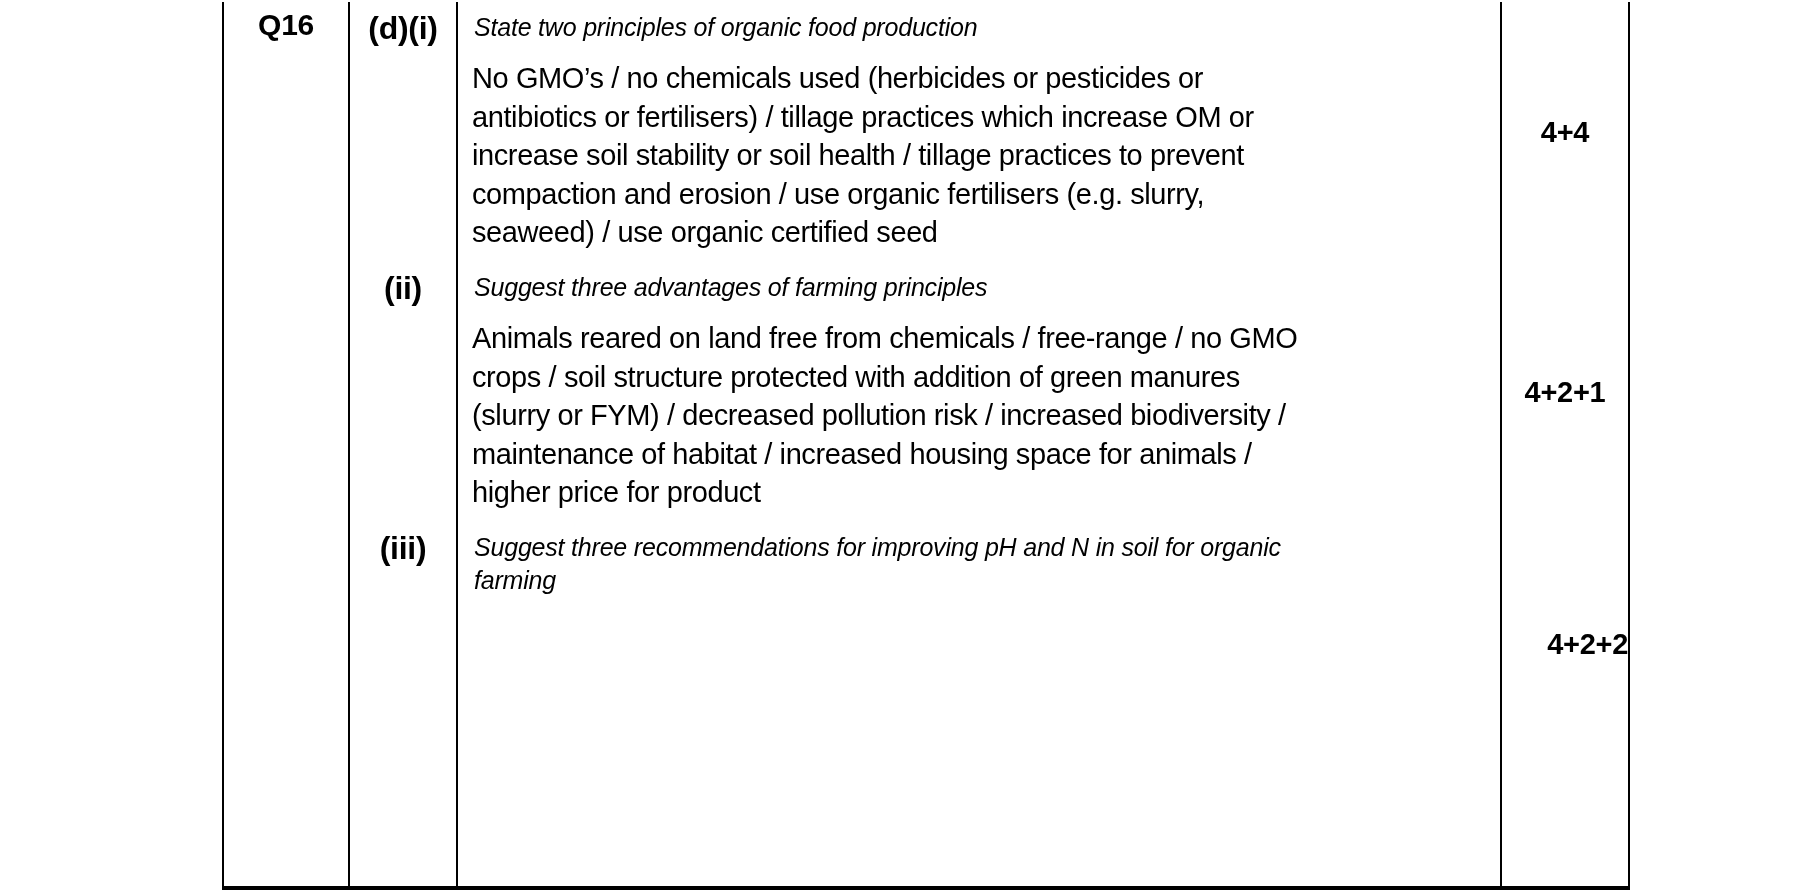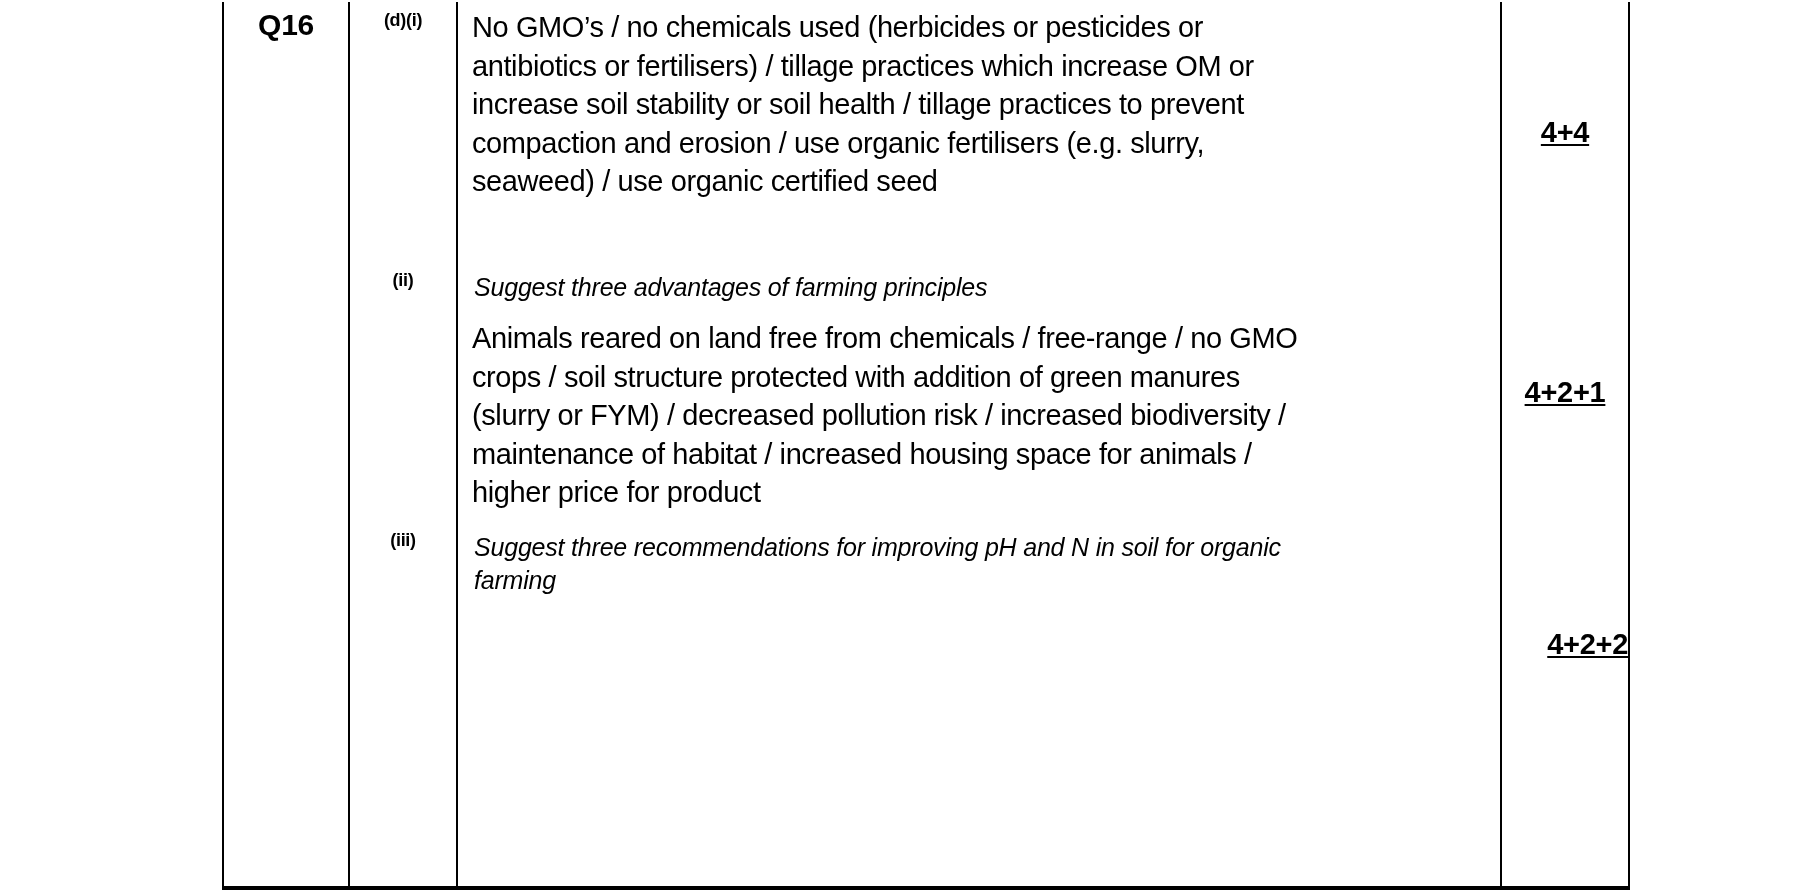--- a/index.html
+++ b/index.html
@@ -42,21 +42,21 @@
     text-align: center;
     padding-top: 6px;
     font-weight: bold;
     font-size: 30px;
     letter-spacing: -0.3px;
   }
   .col-part {
     text-align: center;
     padding-top: 8px;
     font-weight: bold;
-    font-size: 18px;
+    font-size: 32px;
     letter-spacing: -0.3px;
   }
   .col-ans {
     padding: 6px 24px 0 14px;
   }
   .prompt {
     font-style: italic;
     font-size: 25px;
     line-height: 33px;
     margin: 3px 0 15px 2px;
@@ -69,38 +69,38 @@
     white-space: pre-line;
     letter-spacing: -0.4px;
   }
   .col-marks {
     display: flex;
     align-items: center;
     justify-content: center;
     font-weight: bold;
     font-size: 29px;
     letter-spacing: -0.3px;
-    text-decoration: underline;
   }
   .col-marks.row3 { padding-bottom: 120px; justify-content: flex-end; }
 </style>
 </head>
 <body>
 
 <div class="canvas">
   <div class="ms-table">
 
     <div class="cell col-q">
       <span>Q16</span>
     </div>
 
     <div class="cell col-part row1">
       <span>(d)(i)</span>
     </div>
     <div class="cell col-ans row1">
+      <p class="prompt">State two principles of organic food production</p>
       <p class="answer">No GMO’s / no chemicals used (herbicides or pesticides or
 antibiotics or fertilisers) / tillage practices which increase OM or
 increase soil stability or soil health / tillage practices to prevent
 compaction and erosion / use organic fertilisers (e.g. slurry,
 seaweed) / use organic certified seed</p>
     </div>
     <div class="cell col-marks row1">
       <span>4+4</span>
     </div>
 

